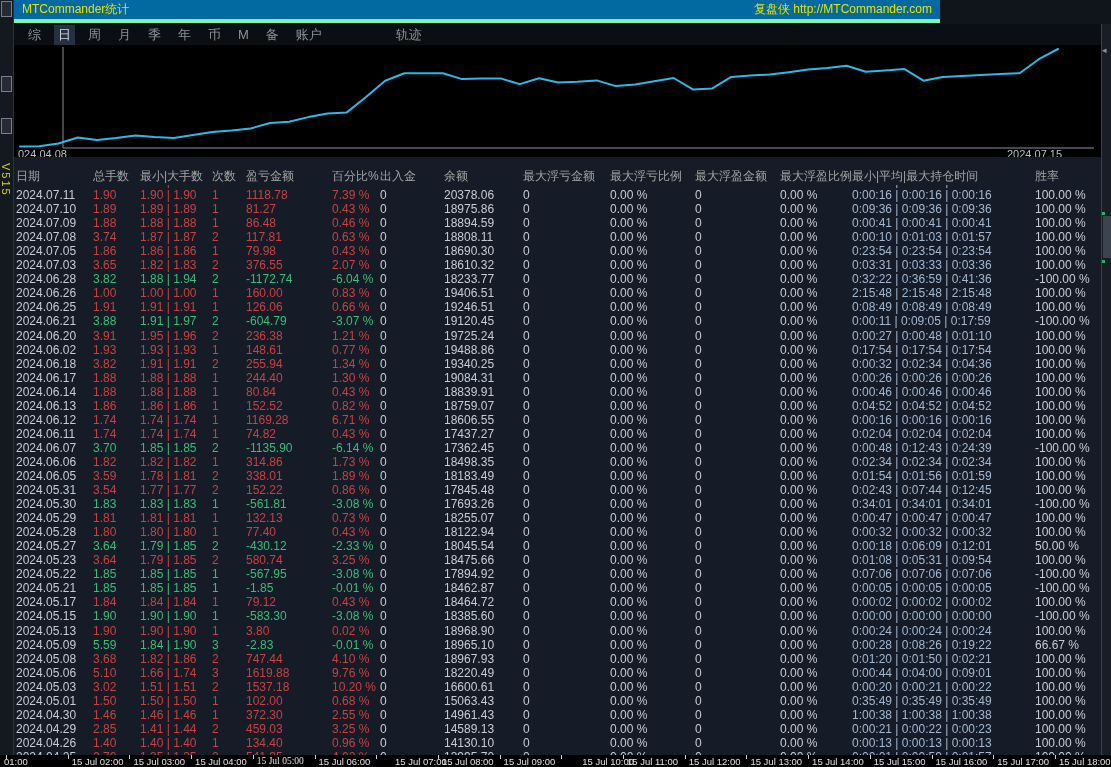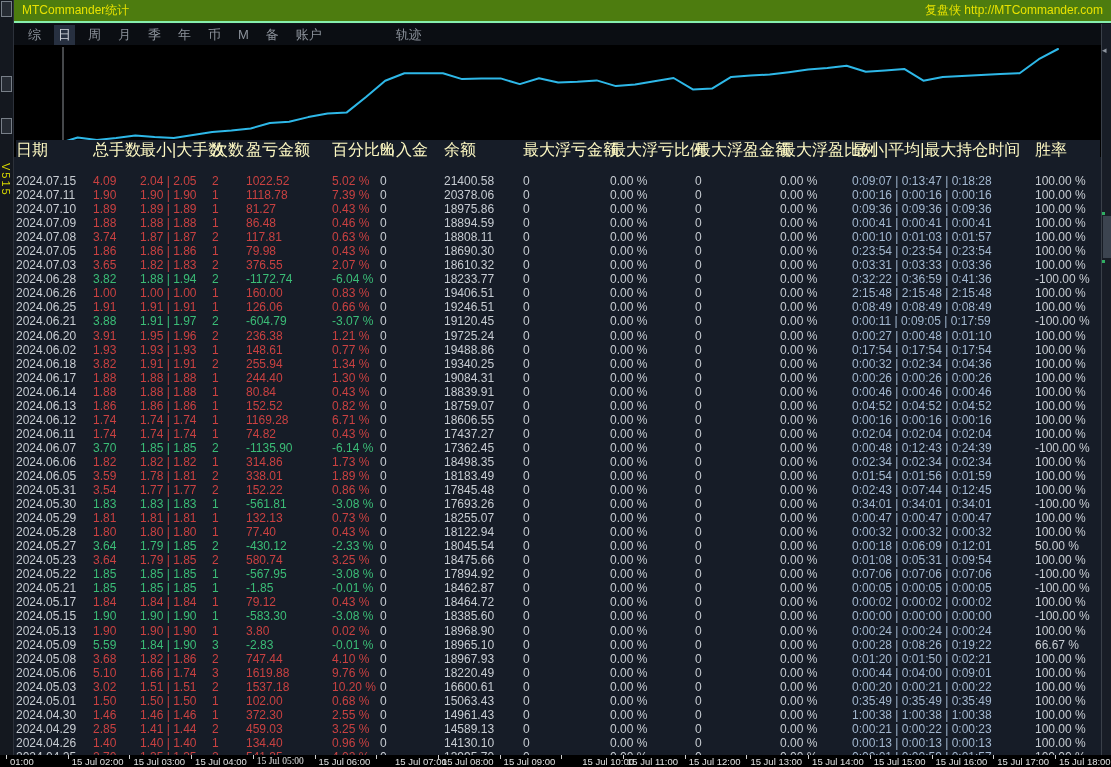--- a/index.html
+++ b/index.html
@@ -8,43 +8,43 @@
 
   
   #sidebar{position:absolute;left:0;top:0;width:14px;height:755px;background:#14181f;
            border-right:1px solid #2c313a;box-sizing:border-box;z-index:3}
   .side-box{position:absolute;left:1px;width:11px;height:16px;border:1px solid #787f88;
             background:#262b33;box-sizing:border-box}
   .vtext{position:absolute;left:12px;top:163px;transform:rotate(90deg);transform-origin:0 0;
          color:#d8d800;font-size:11px;letter-spacing:2px;white-space:nowrap}
 
   
-  #titlebar{position:absolute;left:14px;top:0;width:1097px;height:23px;background:#4d7c0f;
-            border-bottom:2px solid #86efac;display:flex;align-items:center;
+  #titlebar{position:absolute;left:14px;top:0;width:926px;height:23px;background:#0369a1;
+            border-bottom:4px solid #86efac;display:flex;align-items:center;
             justify-content:space-between;padding:0 8px;box-sizing:border-box;z-index:2}
   .yellow{color:#e8e200;font-size:12px;white-space:nowrap}
 
   
   #menubar{position:absolute;left:14px;top:24px;width:1087px;height:21px;background:#0b0e13;
            display:flex;align-items:center;gap:9px;padding-left:10px;font-size:13px;
            color:#8b919a;box-sizing:border-box}
   .menu-item{padding:1px 4px;cursor:default;white-space:nowrap}
   .menu-item.active{background:#273040;color:#d2d6dc}
   .menu-gap{width:48px}
 
   
   #chart{position:absolute;left:14px;top:45px;width:1087px;height:112px;background:#000000}
   #chart svg{position:absolute;left:0;top:0}
   .axis-label{position:absolute;top:103px;font-size:11px;color:#b9bfc6}
   .axis-label.left{left:4px}
   .axis-label.right{left:993px}
 
   
-  #thead{position:absolute;left:16px;top:140px;width:1084px;height:17px;display:flex;
-         font-size:16px;color:#fef9c3;background:#161c27;z-index:1}
+  #thead{position:absolute;left:16px;top:168px;width:1084px;height:17px;display:flex;
+         font-size:12px;color:#a3a3a3;background:#161c27;z-index:1}
   #tbody{position:absolute;left:16px;top:174px;width:1090px;height:581px;overflow:hidden}
   #tablebg{position:absolute;left:14px;top:157px;width:1087px;height:598px;background:#161c27}
   .row{display:flex;height:14.05px;line-height:14.05px;font-size:12px}
   .cell{flex:none;white-space:nowrap;overflow:visible}
   .c0{width:77px}.c1{width:47px}.c2{width:72px}.c3{width:34px}.c4{width:86px}.c5{width:48px}
   .c6{width:64px}.c7{width:79px}.c8{width:87px}.c9{width:85px}.c10{width:85px}.c11{width:72px}
   .c12{width:183px}.c13{width:62px}
   .t-r{color:#c94141}.t-g{color:#3bbd77}.t-plain{color:#c7ccd2}.t-time{color:#a3b8d0}
 
   
@@ -793,21 +793,21 @@
 
 <div id="scrollstrip">
   <div class="scroll-arrow">◂</div>
   <div class="thumb"></div>
   <div class="green-tick" style="top:188px"></div>
   <div class="green-tick" style="top:236px"></div>
 </div>
 
 <div id="timebar">
     <div class="time-tick" style="left: 6px;"></div>
-    <div class="time-label" style="left: 10px;">01:00</div>
+    <div class="time-label" style="left: 4px;">01:00</div>
     <div class="time-tick" style="left: 67.7px;"></div>
     <div class="time-label" style="left: 71.7px;">15 Jul 02:00</div>
     <div class="time-tick" style="left: 129.4px;"></div>
     <div class="time-label" style="left: 133.4px;">15 Jul 03:00</div>
     <div class="time-tick" style="left: 191.1px;"></div>
     <div class="time-label" style="left: 195.1px;">15 Jul 04:00</div>
     <div class="time-tick" style="left: 252.8px;"></div>
     <div class="time-label" style="left: 256.8px; font-family: Liberation Serif, serif;">15 Jul 05:00</div>
     <div class="time-tick" style="left: 314.5px;"></div>
     <div class="time-label" style="left: 318.5px;">15 Jul 06:00</div>

